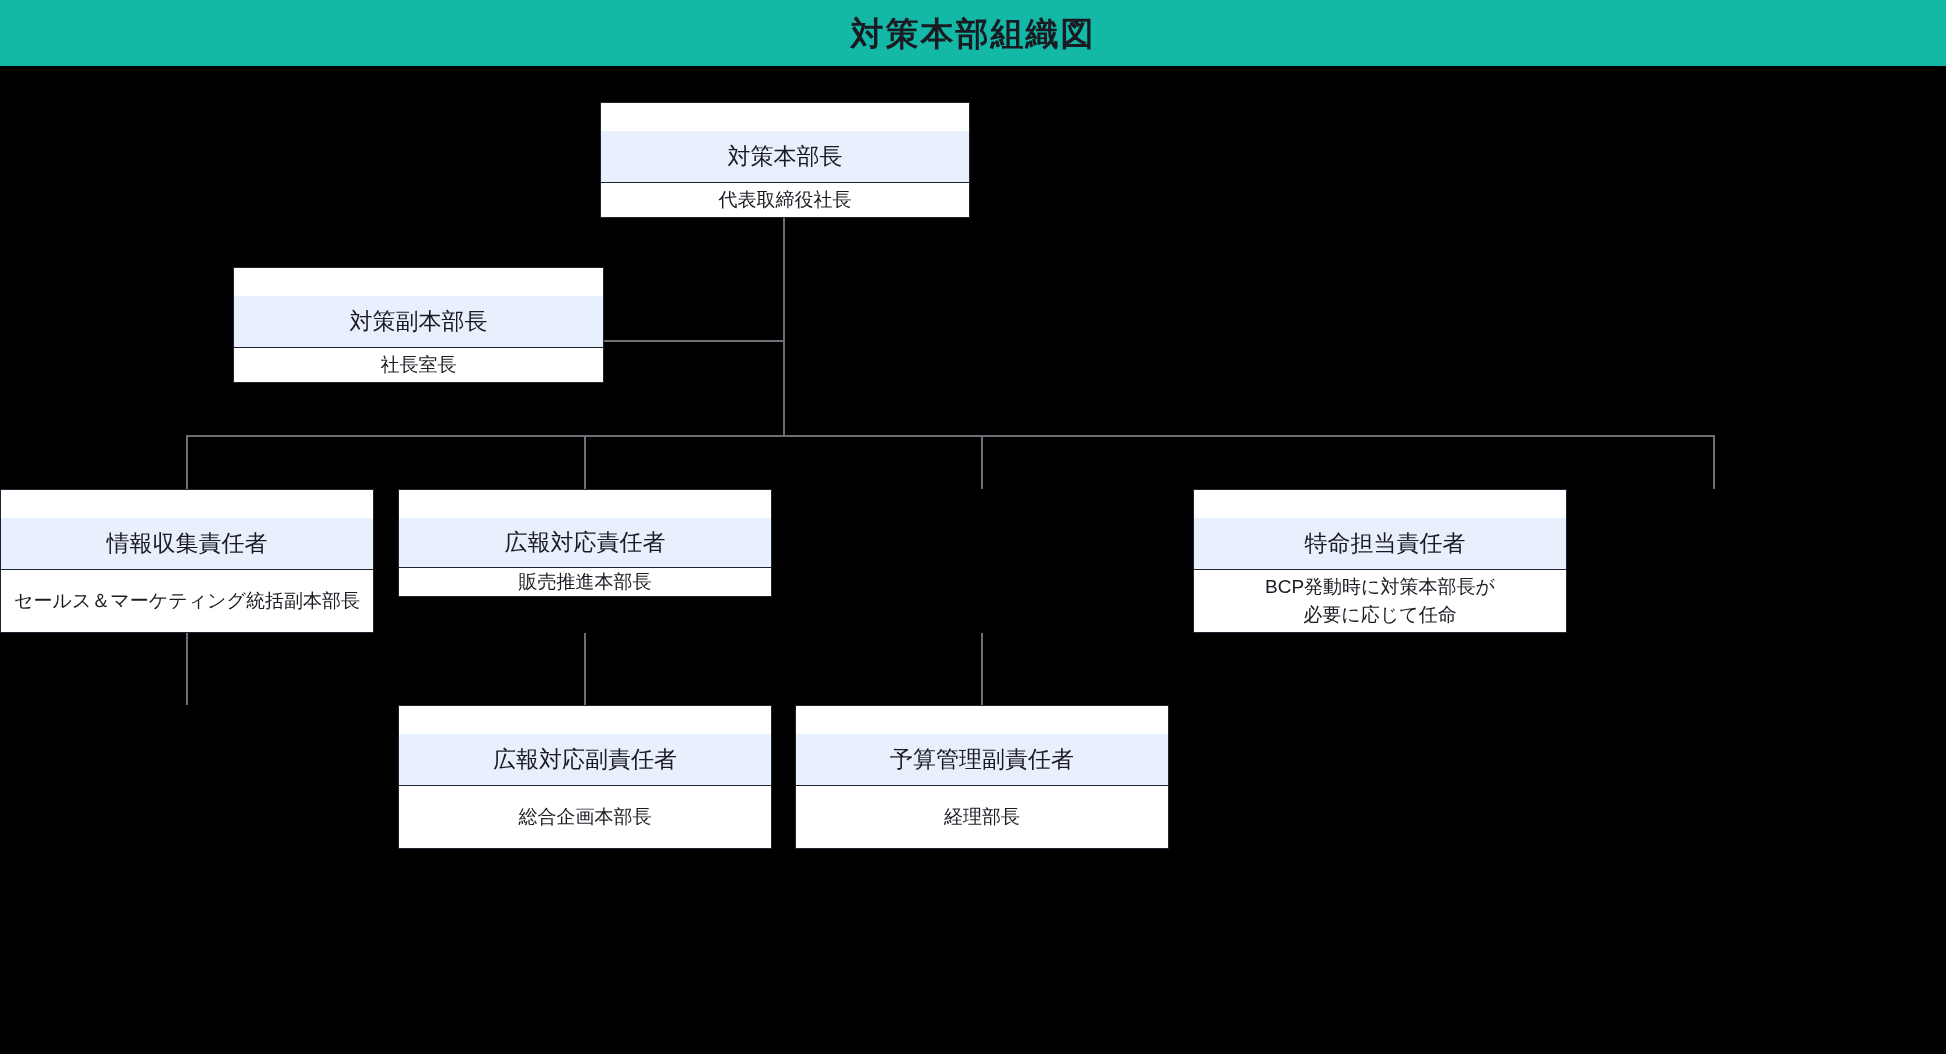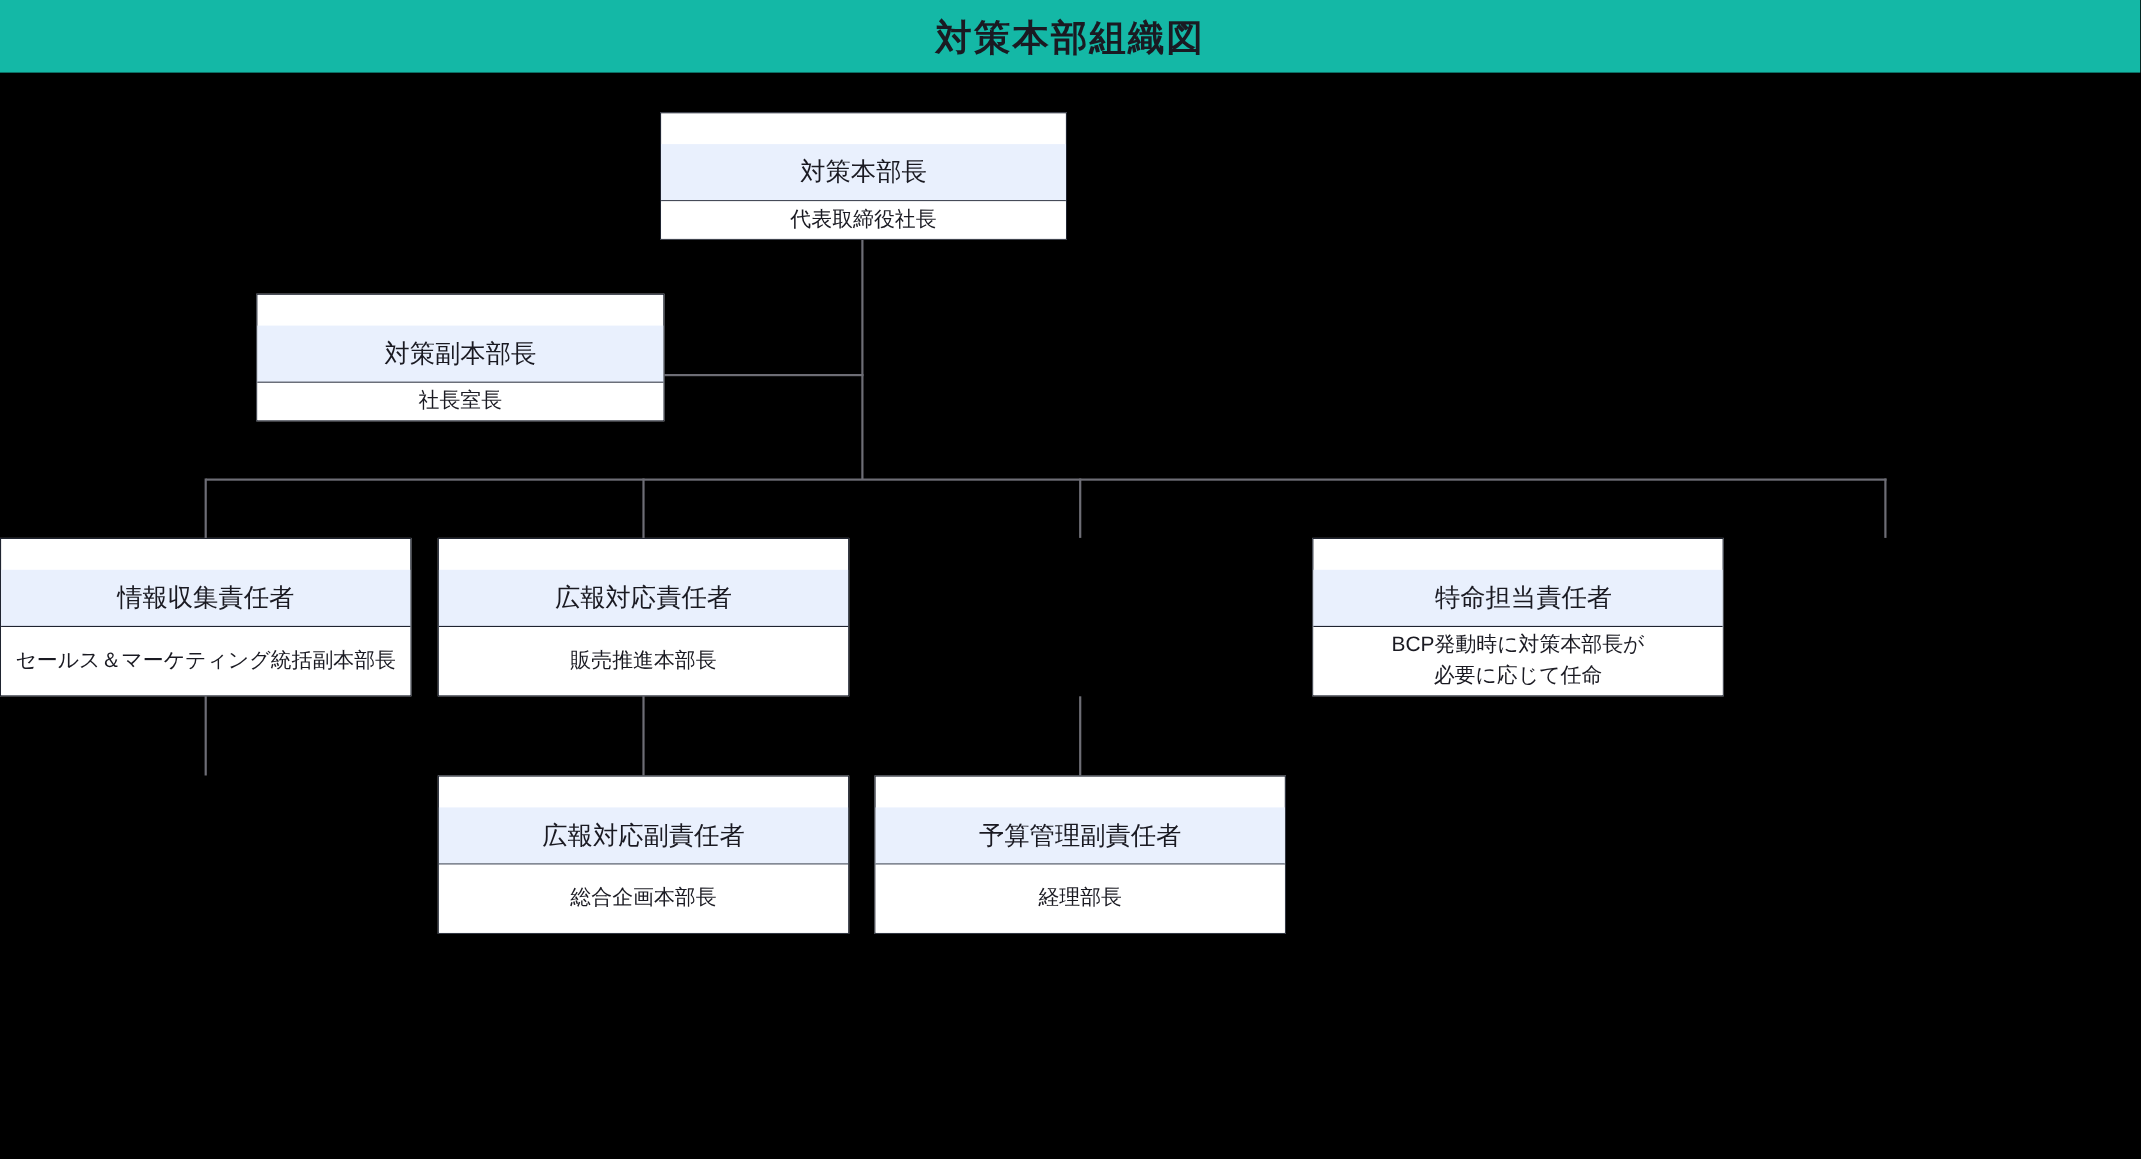--- a/index.html
+++ b/index.html
@@ -113,21 +113,21 @@
   <div class="node" style="left:233px; top:267px; width:371px; height:116px;">
     <div class="node-head" style="height:52px;">対策副本部長</div>
     <div class="node-body">社長室長</div>
   </div>
 
   <div class="node" style="left:0px; top:489px; width:374px; height:144px;">
     <div class="node-head" style="height:52px;">情報収集責任者</div>
     <div class="node-body">セールス＆マーケティング統括副本部長</div>
   </div>
 
-  <div class="node" style="left:398px; top:489px; width:374px; height:144px;">
+  <div class="node" style="left:398px; top:489px; width:374px; height:108px;">
     <div class="node-head" style="height:52px;">広報対応責任者</div>
     <div class="node-body">販売推進本部長</div>
   </div>
 
 
   <div class="node" style="left:1193px; top:489px; width:374px; height:144px;">
     <div class="node-head" style="height:52px;padding-left:16px;">特命担当責任者</div>
     <div class="node-body">BCP発動時に対策本部長が
 必要に応じて任命</div>
   </div>

